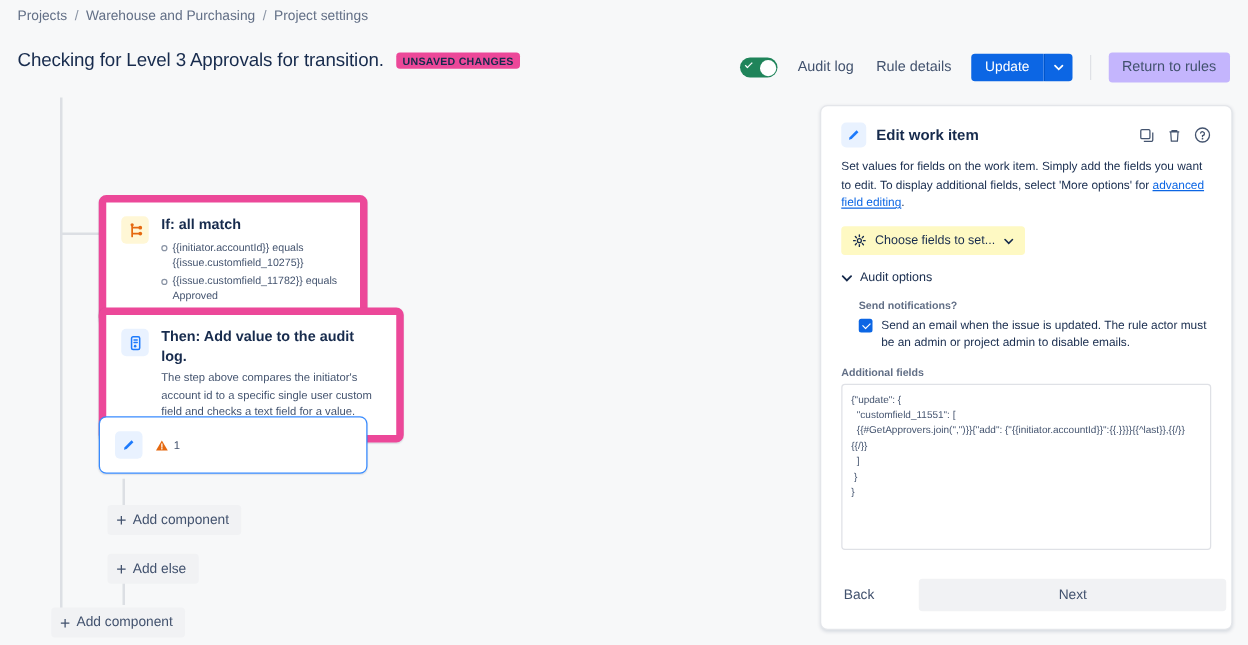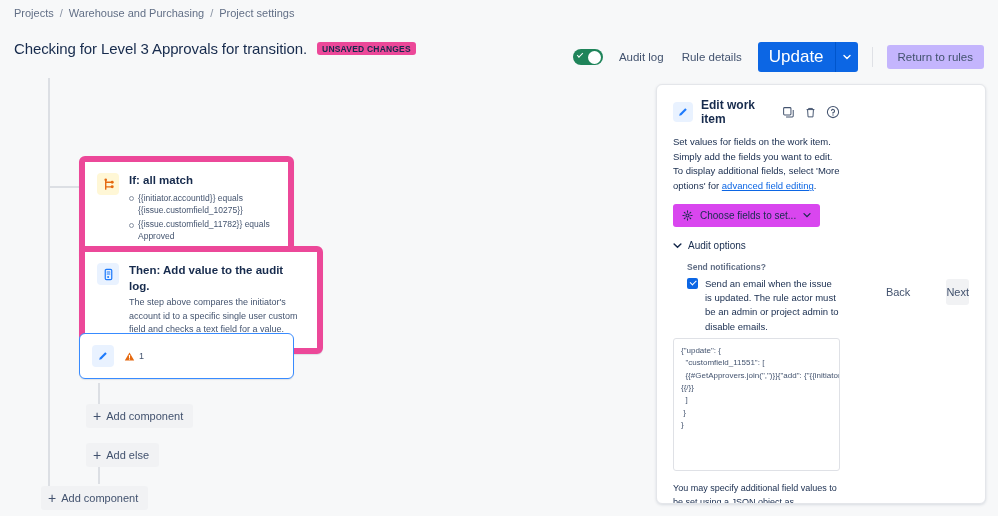--- a/index.html
+++ b/index.html
@@ -55,21 +55,21 @@
     transform: rotate(-45deg);
   }
   .tb-link {
     font-size: 11.5px; color: #42526e; cursor: pointer;
     background: none; border: none; font-family: inherit;
     padding: 4px 2px;
   }
   .btn-split { display: flex; }
   .btn-primary {
     background: #0c66e4; color: #fff; border: none;
-    font-size: 17px; font-family: inherit;
+    font-size: 11px; font-family: inherit;
     padding: 5px 11px; border-radius: 3px 0 0 3px; cursor: pointer;
   }
   .btn-primary-caret {
     background: #0c66e4; color: #fff; border: none;
     border-left: 1px solid #0055cc;
     padding: 5px 7px; border-radius: 0 3px 3px 0; cursor: pointer;
     display: flex; align-items: center;
   }
   .tb-divider { width: 1px; height: 20px; background: #dfe1e6; }
   .btn-subtle {
@@ -148,40 +148,40 @@
     font-size: 14px; line-height: 1; color: #42526e; font-weight: 400;
   }
 
   
   .panel {
     position: absolute; right: 12px; top: 84px;
     width: 330px; height: 420px;
     background: #fff; border-radius: 6px;
     border: 1px solid #e4e6ea;
     box-shadow: 0 1px 3px rgba(9,30,66,.13);
-    display: flex; flex-direction: row;
+    display: flex; flex-direction: column;
     overflow: hidden;
   }
   .panel-scroll { flex: 1; overflow: hidden; padding: 13px 16px 0; }
   .panel-head { display: flex; align-items: center; gap: 8px; }
   .panel-head-icon {
     width: 20px; height: 20px; border-radius: 4px; background: #e9f2ff;
     display: flex; align-items: center; justify-content: center; flex-shrink: 0;
   }
   .panel-title { font-size: 12px; font-weight: 600; flex: 1; }
   .panel-actions { display: flex; align-items: center; gap: 9px; }
   .icon-btn { cursor: pointer; display: flex; color: #44546f; }
   .panel-desc {
     font-size: 9.5px; color: #172b4d; line-height: 1.55;
     margin-top: 9px;
   }
   .panel-desc a { color: #0c66e4; }
   .chooser {
     margin-top: 10px;
-    background: #d946ef; border: none; border-radius: 3px;
+    background: #fef9c3; border: none; border-radius: 3px;
     font-family: inherit; font-size: 10px; color: #172b4d;
     padding: 6px 9px; cursor: pointer;
     display: flex; align-items: center; gap: 7px;
   }
   .more-options {
     margin-top: 13px;
     display: flex; align-items: center; gap: 6px;
     font-size: 10px; color: #172b4d; cursor: pointer;
   }
   .section-label {
@@ -214,21 +214,21 @@
     background: #fff; resize: none;
     font-family: "Liberation Sans", sans-serif;
     font-size: 8px; line-height: 1.55; color: #44546f;
     padding: 6px 7px; overflow: hidden;
     white-space: pre;
   }
   .help-text {
     font-size: 9px; color: #172b4d; line-height: 1.55; margin-top: 7px;
   }
   .panel-footer {
-    border-top: 0; padding: 10px 16px 14px;
+    border-top: 0; padding: 10px 4px 14px;
     display: flex; align-items: center; gap: 22px;
   }
   .btn-back {
     background: none; border: none; font-family: inherit;
     font-size: 11px; color: #42526e; cursor: pointer;
     padding: 6px 14px; border-radius: 3px;
   }
   .btn-next {
     flex: 1; background: #f1f2f4; border: none; border-radius: 3px;
     font-family: inherit; font-size: 11px; color: #42526e;
@@ -396,20 +396,21 @@
       </svg>
       <span>Audit options</span>
     </div>
 
     <div class="section-label">Send notifications?</div>
     <div class="check-row">
       <span class="checkbox"></span>
       <span class="check-text">Send an email when the issue is updated. The rule actor must be an admin or project admin to disable emails.</span>
     </div>
 
+    <div class="field-label">Additional fields</div>
     <textarea class="json-area" spellcheck="false" style="">{"update": {
   "customfield_11551": [
   {{#GetApprovers.join(",")}}{"add": {"{{initiator.accountId}}":{{.}}}}{{^last}},{{/}}
 {{/}}
   ]
  }
 }</textarea>
 
     <div class="help-text">
       <span>You may specify additional field values to be set using a JSON object as </span>

